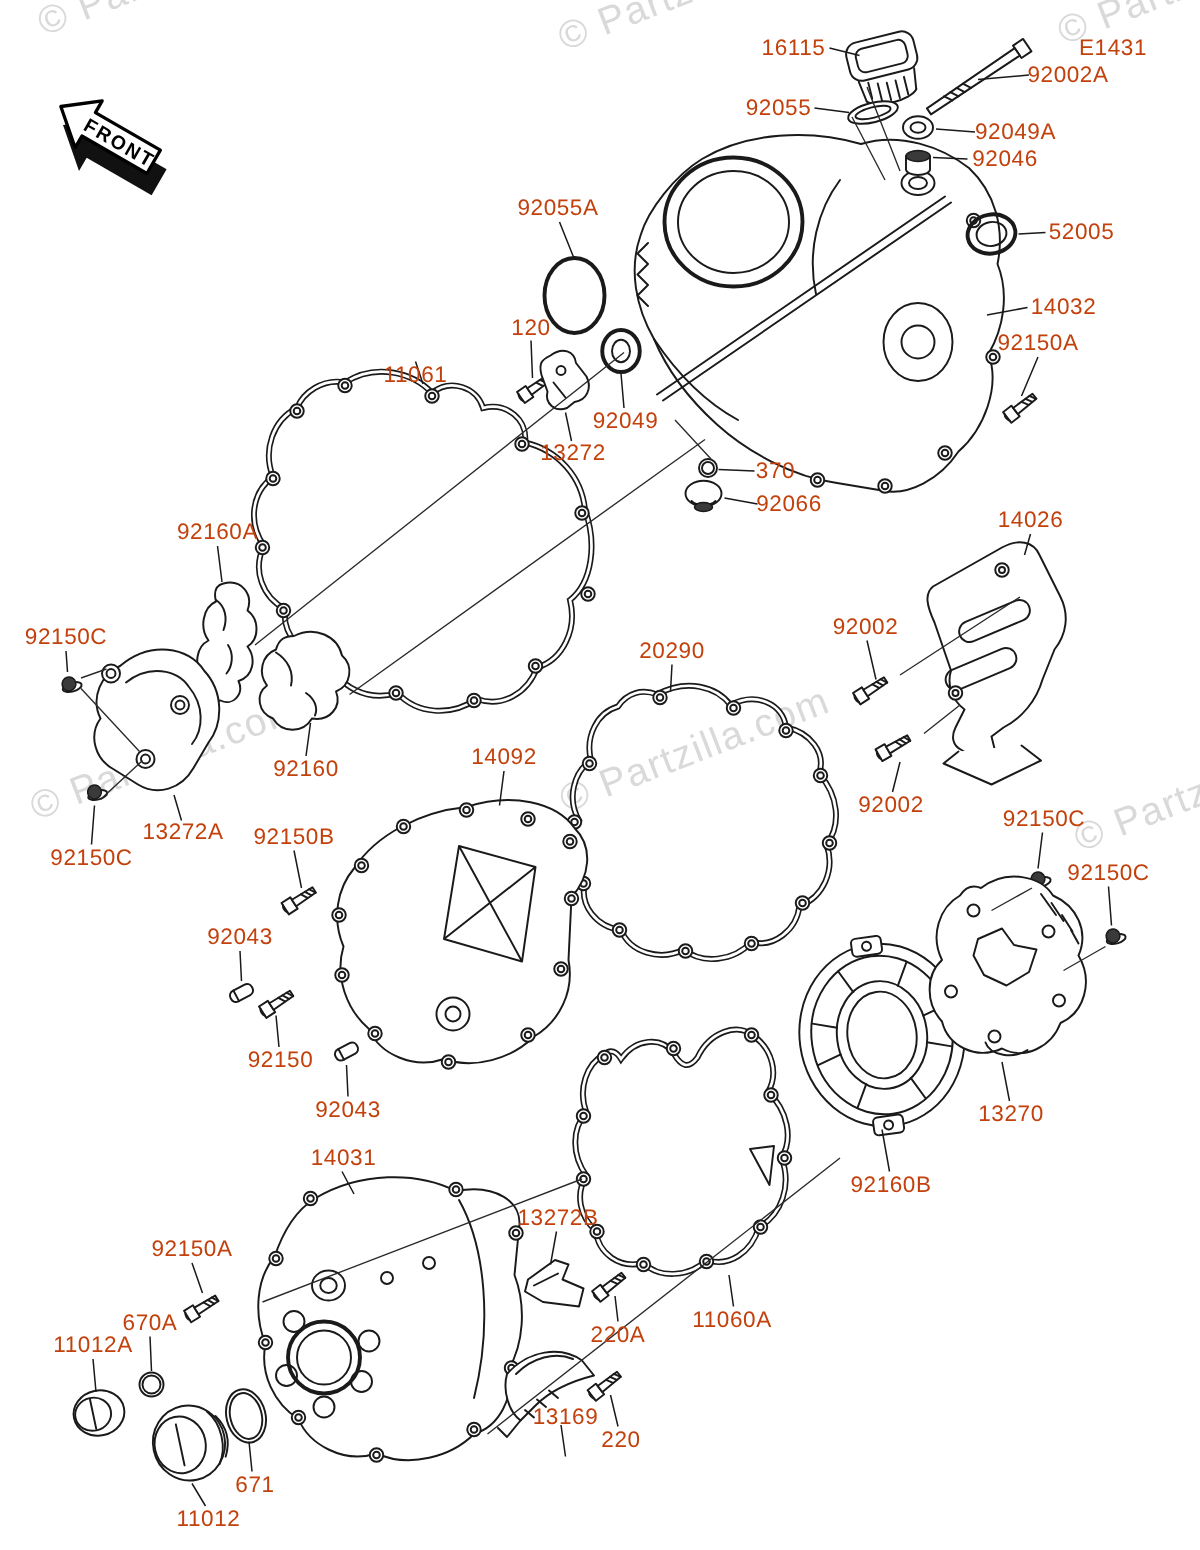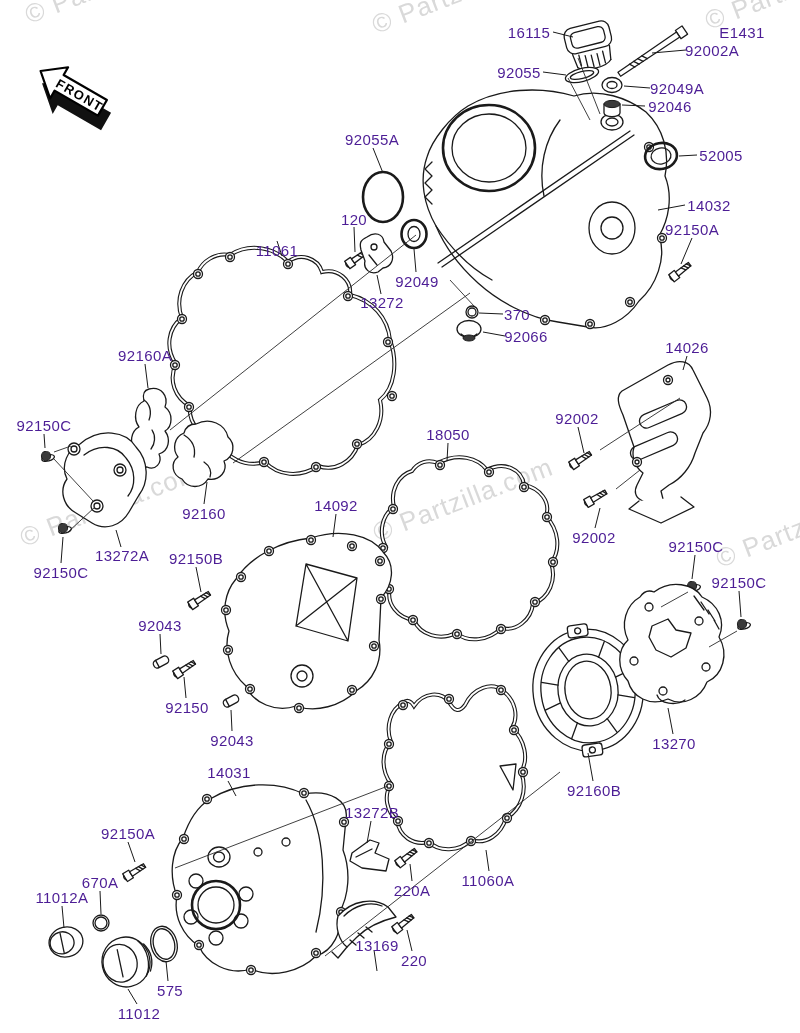--- a/index.html
+++ b/index.html
@@ -10,21 +10,21 @@
   svg#art{position:absolute;left:0;top:0;z-index:2;}
   svg#art *{vector-effect:none;}
   .ln{stroke:#1a1a1a;stroke-width:1.3;fill:none;stroke-linecap:round;stroke-linejoin:round;}
   .f{fill:#ffffff;}
   .bold{stroke-width:2.6;}
   .dark{fill:#3a3a3a;stroke:#1a1a1a;stroke-width:1;}
   .thin{stroke:#2a2a2a;stroke-width:.9;fill:none;}
   .ldr{stroke:#1a1a1a;stroke-width:1;fill:none;}
   .w4{stroke:#1a1a1a;stroke-width:4;fill:none;}
   .w2w{stroke:#ffffff;stroke-width:1.8;fill:none;}
-  .lbl{position:absolute;transform:translate(-50%,-50%);font-size:15px;color:#4c1d95;
+  .lbl{position:absolute;transform:translate(-50%,-50%);font-size:15px;color:#c2410c;
        white-space:nowrap;letter-spacing:.4px;z-index:3;text-align:center;}
 </style>
 </head>
 <body>
 
 <div id="stage">
 
   <div class="wm" style="left:115px;top:-18px">© Partzilla.com</div>
   <div class="wm" style="left:462px;top:-8px">© Partzilla.com</div>
   <div class="wm" style="left:795px;top:-12px">© Partzilla.com</div>
@@ -359,30 +359,30 @@
   <div class="lbl" style="left:517px;top:314px">370</div>
   <div class="lbl" style="left:526px;top:336px">92066</div>
   <div class="lbl" style="left:277px;top:250px">11061</div>
   <div class="lbl" style="left:145px;top:355px">92160A</div>
   <div class="lbl" style="left:44px;top:425px">92150C</div>
   <div class="lbl" style="left:122px;top:555px">13272A</div>
   <div class="lbl" style="left:61px;top:572px">92150C</div>
   <div class="lbl" style="left:204px;top:513px">92160</div>
   <div class="lbl" style="left:196px;top:558px">92150B</div>
   <div class="lbl" style="left:336px;top:505px">14092</div>
-  <div class="lbl" style="left:448px;top:434px">18050</div>
+  <div class="lbl" style="left:448px;top:434px">20290</div>
   <div class="lbl" style="left:160px;top:625px">92043</div>
   <div class="lbl" style="left:187px;top:707px">92150</div>
   <div class="lbl" style="left:232px;top:740px">92043</div>
   <div class="lbl" style="left:229px;top:772px">14031</div>
   <div class="lbl" style="left:128px;top:833px">92150A</div>
   <div class="lbl" style="left:100px;top:882px">670A</div>
   <div class="lbl" style="left:62px;top:897px">11012A</div>
   <div class="lbl" style="left:139px;top:1013px">11012</div>
-  <div class="lbl" style="left:170px;top:990px">575</div>
+  <div class="lbl" style="left:170px;top:990px">671</div>
   <div class="lbl" style="left:687px;top:347px">14026</div>
   <div class="lbl" style="left:577px;top:418px">92002</div>
   <div class="lbl" style="left:594px;top:537px">92002</div>
   <div class="lbl" style="left:696px;top:546px">92150C</div>
   <div class="lbl" style="left:739px;top:582px">92150C</div>
   <div class="lbl" style="left:674px;top:743px">13270</div>
   <div class="lbl" style="left:594px;top:790px">92160B</div>
   <div class="lbl" style="left:372px;top:812px">13272B</div>
   <div class="lbl" style="left:412px;top:890px">220A</div>
   <div class="lbl" style="left:488px;top:880px">11060A</div>

